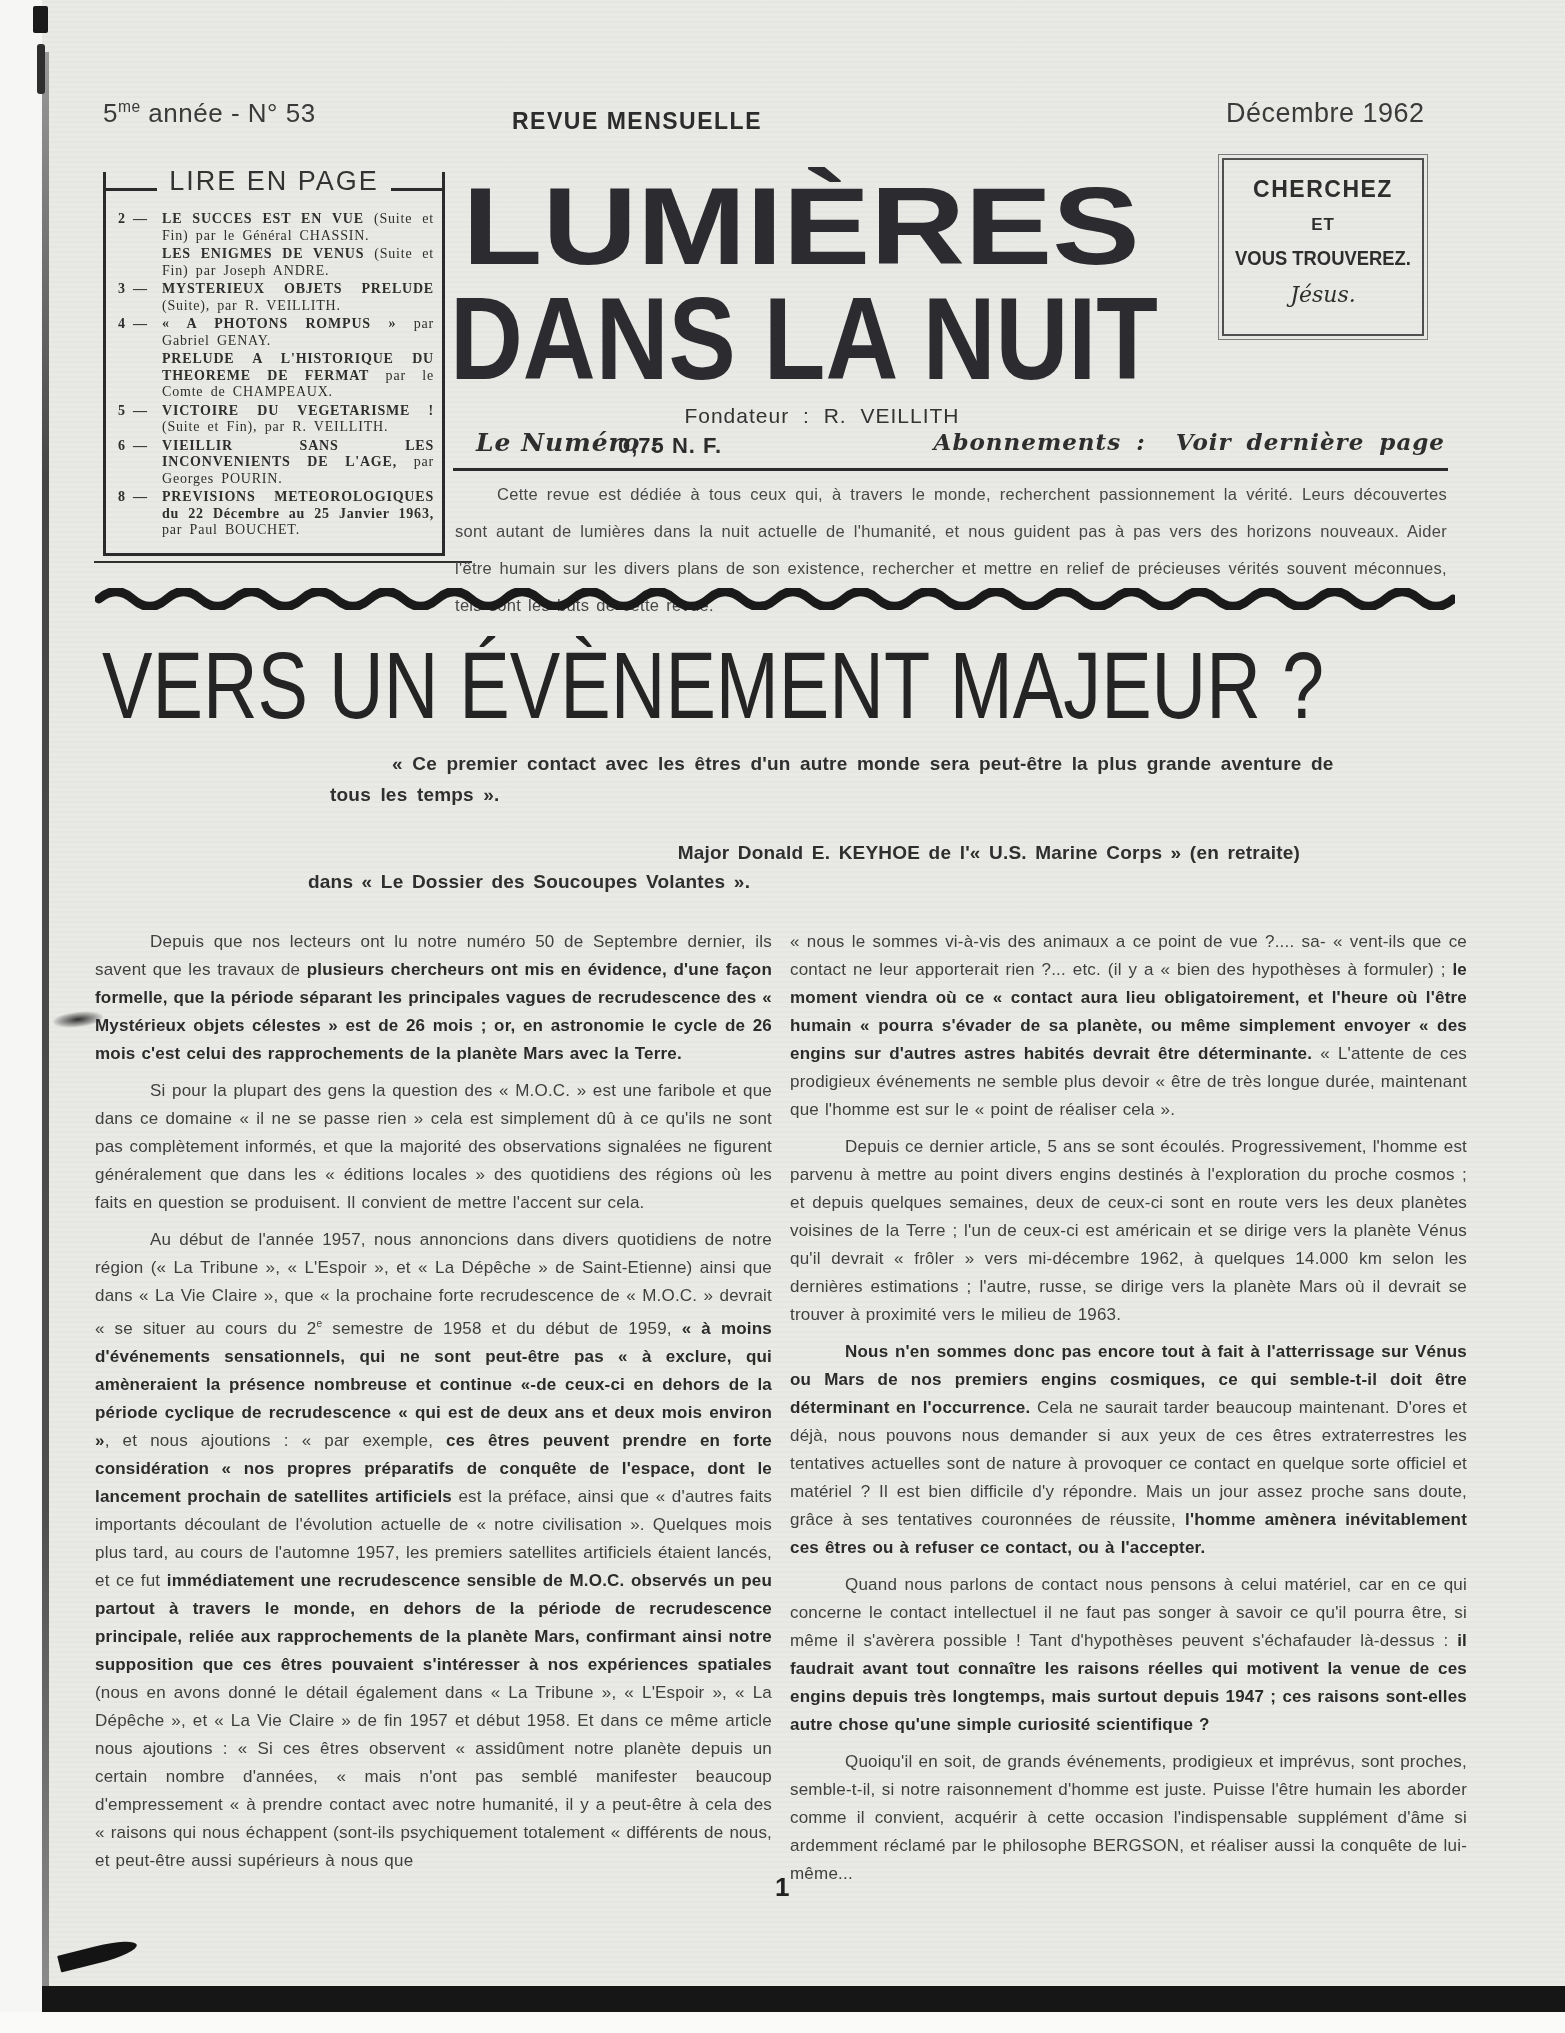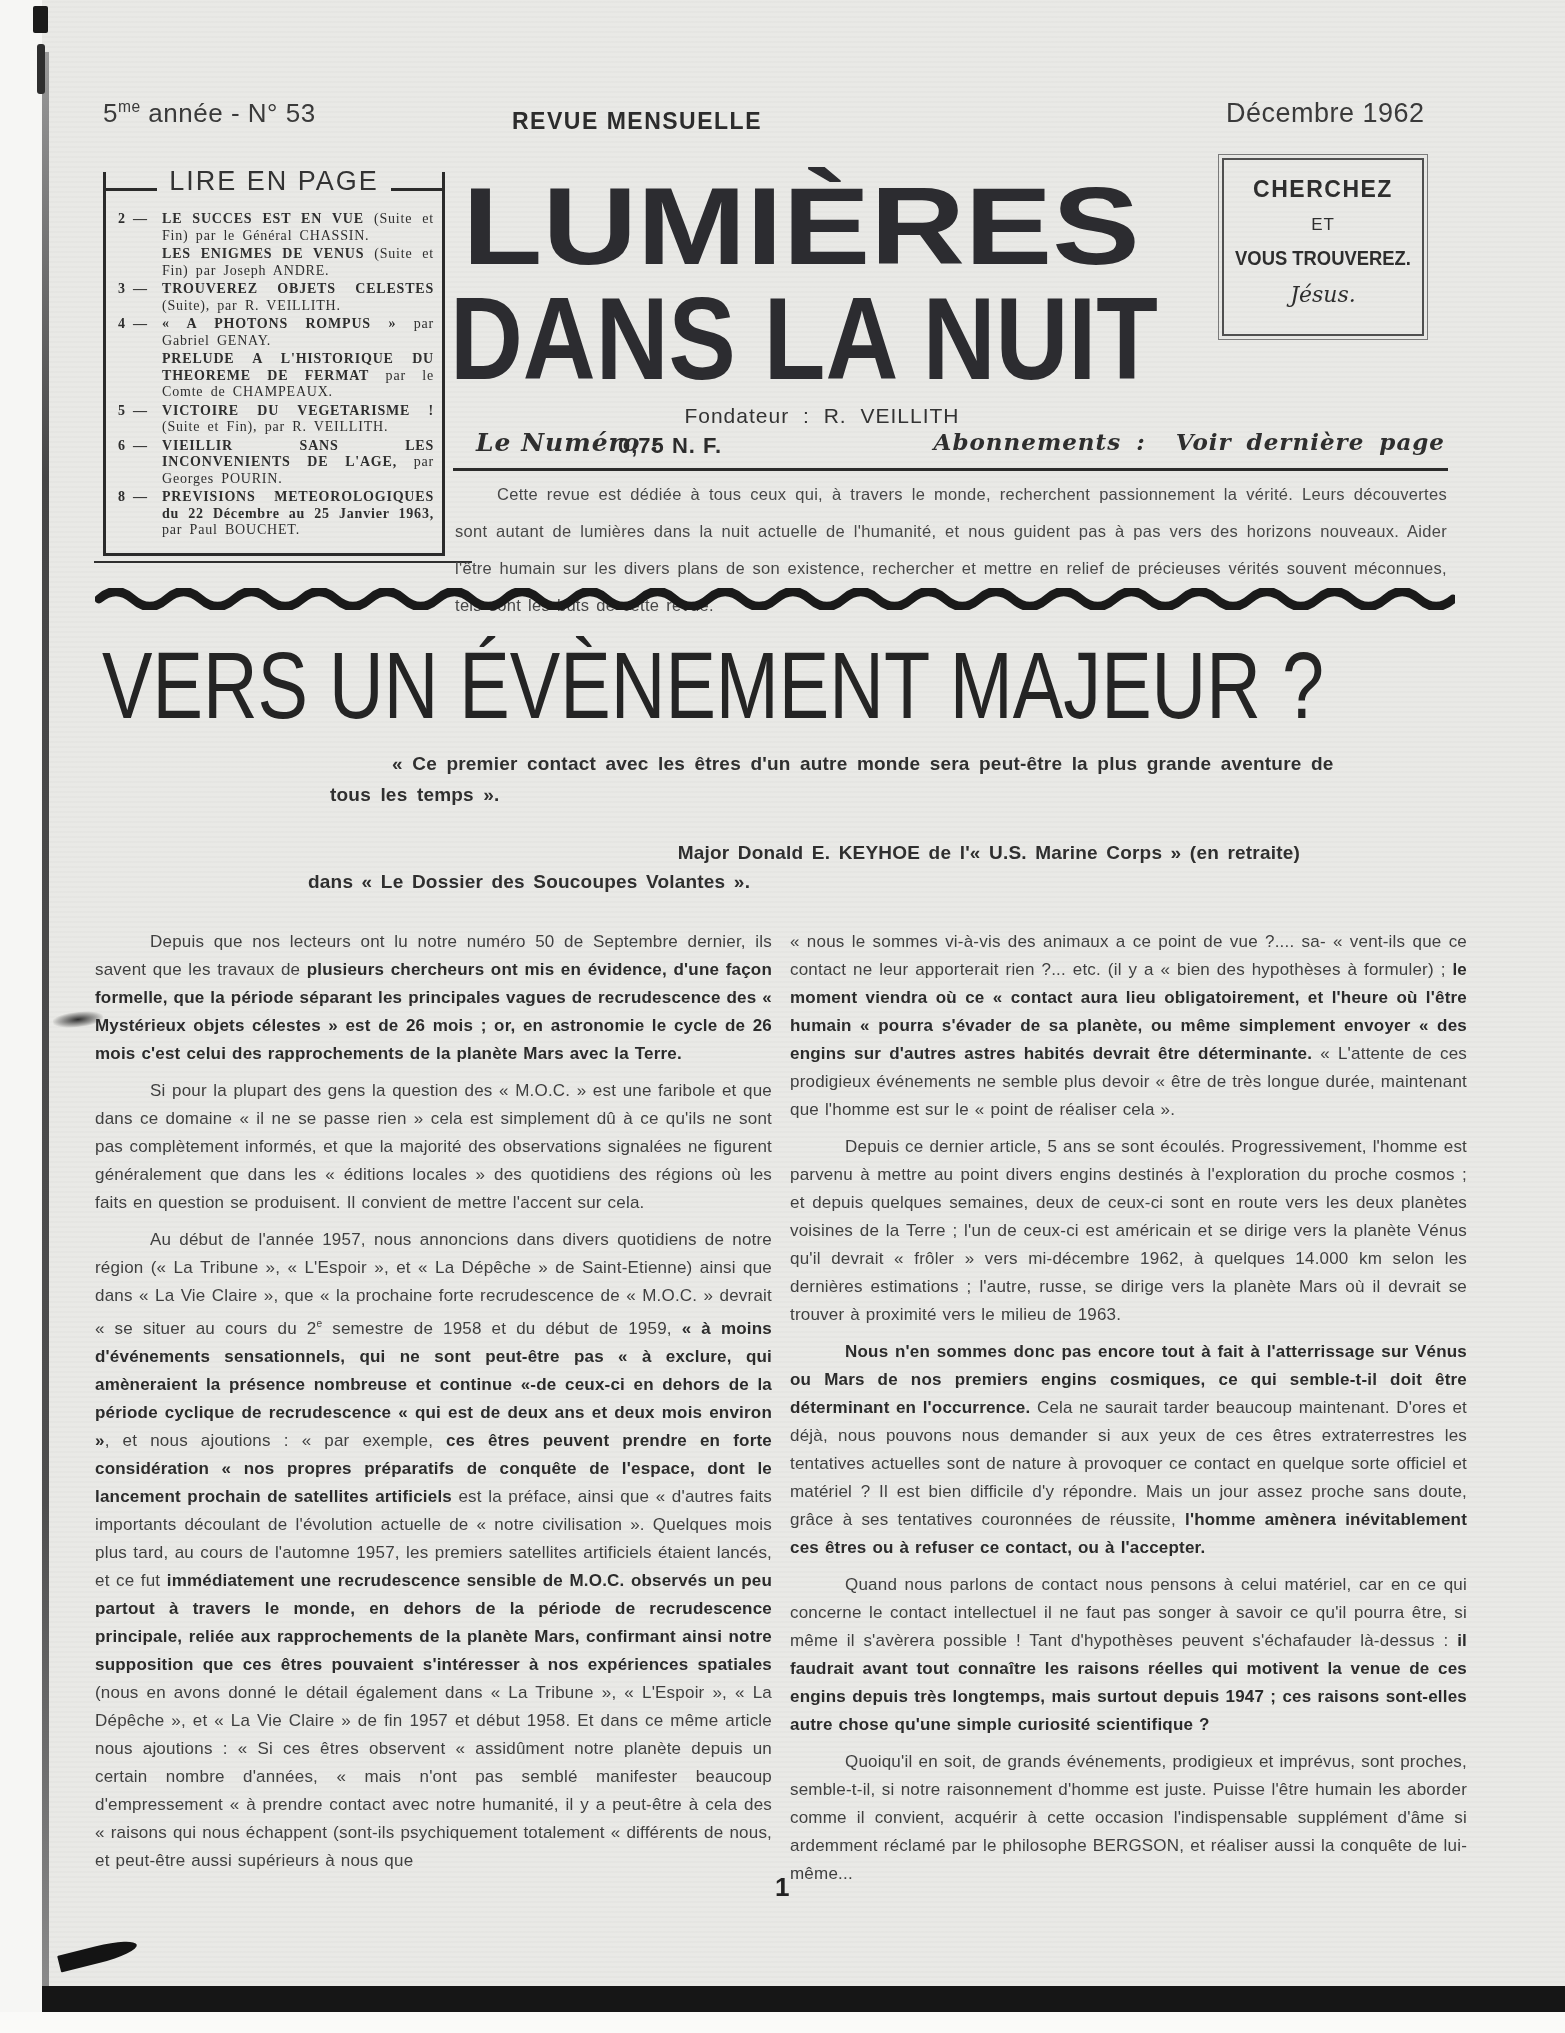--- a/index.html
+++ b/index.html
@@ -47,21 +47,21 @@
   
   .mast1{position:absolute;left:452px;top:146px;}
   .mast2{position:absolute;left:448px;top:270px;}
   .founder{position:absolute;left:622px;top:404px;width:400px;text-align:center;
     font-size:21px;color:#333;letter-spacing:1px;word-spacing:7px;}
 
   .motto-box{position:absolute;left:1222px;top:158px;width:202px;height:178px;box-sizing:border-box;
     border:2px solid #4f4f4f;outline:1px solid #7a7a7a;outline-offset:3px;
     text-align:center;padding-top:16px;color:#2e2e2e;}
   .motto-l1{font-size:23px;font-weight:bold;letter-spacing:1.5px;}
-  .motto-l2{font-size:17px;font-weight:normal;margin-top:12px;letter-spacing:1px;}
+  .motto-l2{font-size:17px;font-weight:bold;margin-top:12px;letter-spacing:1px;}
   .motto-l3{font-size:20px;font-weight:bold;margin-top:12px;letter-spacing:0;transform:scaleX(.92);}
   .motto-l4{font-family:"DejaVu Serif",serif;font-style:italic;font-size:22px;margin-top:12px;}
 
   .price-label{position:absolute;left:457px;top:428px;font-family:"DejaVu Serif",serif;
     font-style:italic;font-weight:bold;font-size:25px;color:#2e2e2e;letter-spacing:1px;margin-left:19px;}
   .price-value{position:absolute;left:618px;top:433px;font-size:22px;font-weight:bold;color:#2c2c2c;letter-spacing:1px;}
   .subscription{position:absolute;right:120px;top:428px;font-family:"DejaVu Serif",serif;
     font-style:italic;font-weight:bold;font-size:23px;color:#2e2e2e;letter-spacing:1px;word-spacing:6px;}
   .rule{position:absolute;left:453px;top:468px;width:995px;height:3px;background:#2b2b2b;}
 
@@ -119,21 +119,21 @@
         <div class="toc-row">
           <span class="toc-num">2 —</span>
           <span class="toc-text"><span class="b">LE SUCCES EST EN VUE</span><span> (Suite et Fin) par le Général CHASSIN.</span></span>
         </div>
         <div class="toc-row">
           <span class="toc-num"></span>
           <span class="toc-text"><span class="b">LES ENIGMES DE VENUS</span><span> (Suite et Fin) par Joseph ANDRE.</span></span>
         </div>
         <div class="toc-row">
           <span class="toc-num">3 —</span>
-          <span class="toc-text"><span class="b">TROUVEREZ OBJETS CELESTES</span><span> (Suite), par R. VEILLITH.</span></span>
+          <span class="toc-text"><span class="b">MYSTERIEUX OBJETS PRELUDE</span><span> (Suite), par R. VEILLITH.</span></span>
         </div>
         <div class="toc-row">
           <span class="toc-num">4 —</span>
           <span class="toc-text"><span class="b">« A PHOTONS ROMPUS »</span><span> par Gabriel GENAY.</span></span>
         </div>
         <div class="toc-row">
           <span class="toc-num"></span>
           <span class="toc-text"><span class="b">PRELUDE A L'HISTORIQUE DU THEOREME DE FERMAT</span><span> par le Comte de CHAMPEAUX.</span></span>
         </div>
         <div class="toc-row">

